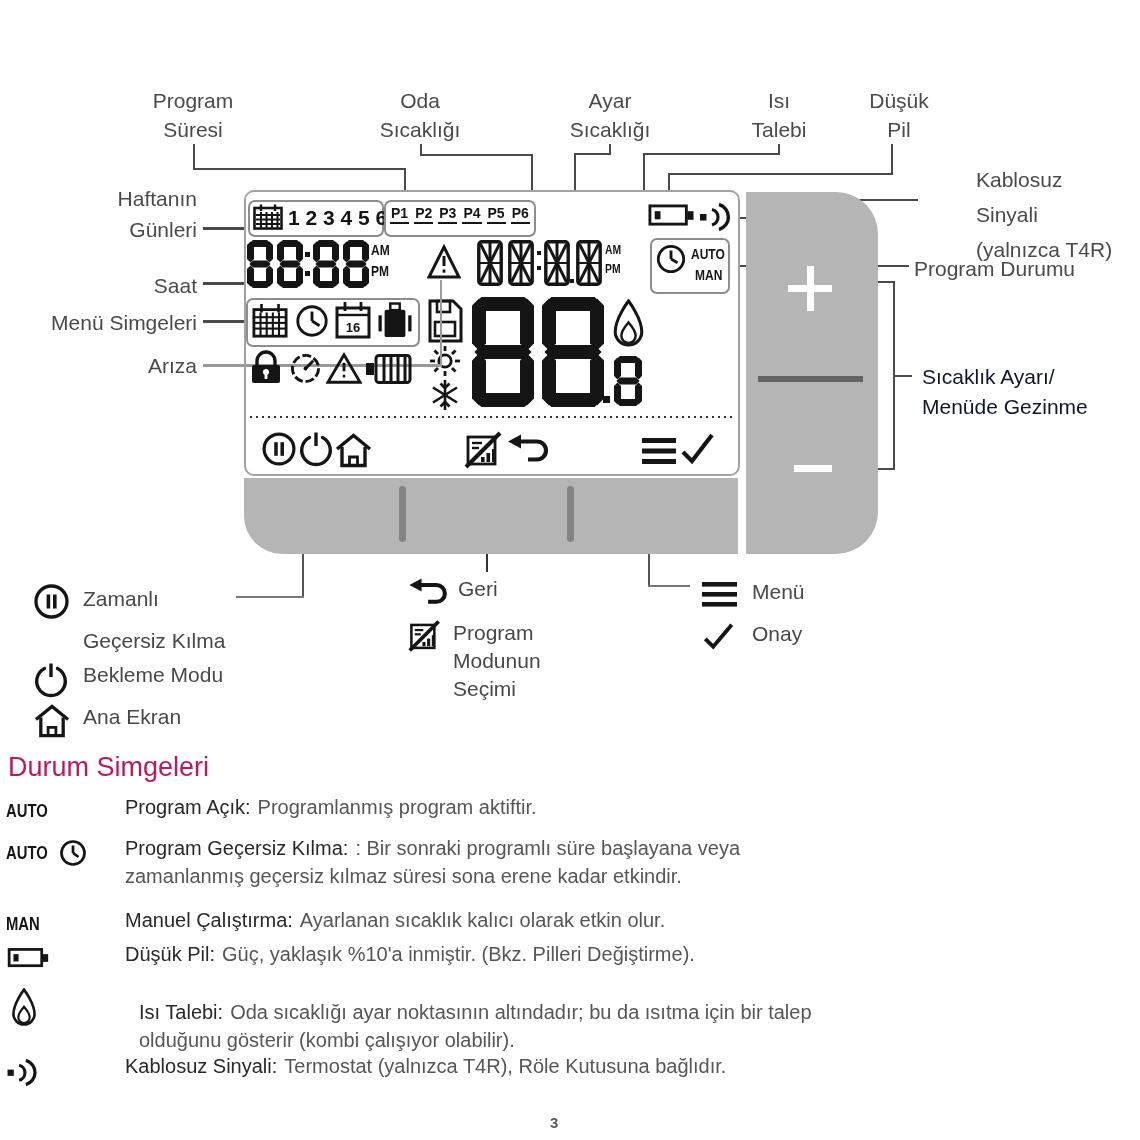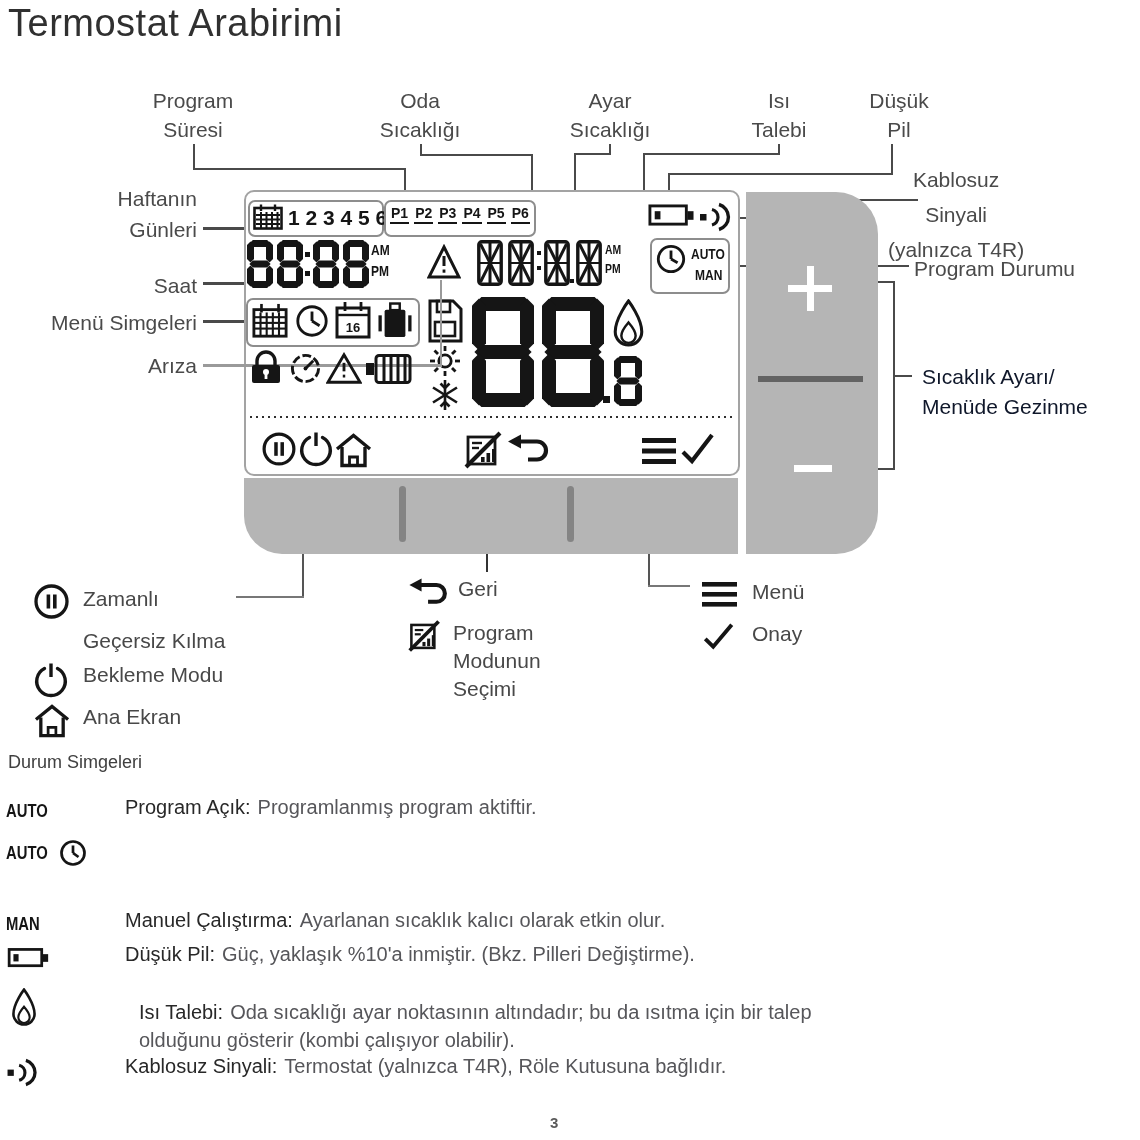--- a/index.html
+++ b/index.html
@@ -28,40 +28,39 @@
   .statrow{position:absolute;left:125px;width:940px;font-size:20px;line-height:28px;}
   .badge{position:absolute;font-size:19px;font-weight:bold;color:#151515;transform:scaleX(0.78);transform-origin:left top;letter-spacing:0;}
   svg{display:block;}
   .ic-stroke{stroke:#151515;fill:none;}
 </style>
 </head>
 <body>
 
 <div id="page">
 
-  <div class="abs" style="left:8px;top:2px;font-size:38px;color:#303030;letter-spacing:0.5px;">Termostat Arabirimi</div>
 
   <div class="lbl c" style="left:193px;top:86px;">Program
 Süresi</div>
   <div class="lbl c" style="left:420px;top:86px;">Oda
 Sıcaklığı</div>
   <div class="lbl c" style="left:610px;top:86px;">Ayar
 Sıcaklığı</div>
   <div class="lbl c" style="left:779px;top:86px;">Isı
 Talebi</div>
   <div class="lbl c" style="left:899px;top:86px;">Düşük
 Pil</div>
 
   <div class="lbl r" style="left:40px;top:183px;width:157px;line-height:31px;">Haftanın
 Günleri</div>
   <div class="lbl r" style="left:40px;top:271px;width:157px;">Saat</div>
   <div class="lbl r" style="left:0px;top:308px;width:197px;">Menü Simgeleri</div>
   <div class="lbl r" style="left:40px;top:351px;width:157px;">Arıza</div>
 
-  <div class="lbl" style="left:888px;top:162px;line-height:35px;text-align:center;">Kablosuz
+  <div class="lbl" style="left:976px;top:162px;line-height:35px;">Kablosuz
 Sinyali
 (yalnızca T4R)</div>
   <div class="lbl" style="left:914px;top:254px;">Program Durumu</div>
   <div class="lbl" style="left:922px;top:362px;line-height:30px;color:#0f172a;">Sıcaklık Ayarı/
 Menüde Gezinme</div>
 
   <div class="ln" style="left:193px;top:144px;width:2px;height:26px;"></div>
   <div class="ln" style="left:193px;top:168px;width:213px;height:2px;"></div>
   <div class="ln" style="left:404px;top:168px;width:2px;height:34px;"></div>
 
@@ -534,33 +533,35 @@
   </div>
   <div class="legendtxt" style="left:752px;top:580px;">Menü</div>
 
   <div class="abs" style="left:701px;top:622px;">
     <svg width="35" height="30" viewBox="0 0 38 34">
         <path d="M4,19 13,28 34,3" class="ic-stroke" stroke-width="4.4"></path>
       </svg>
   </div>
   <div class="legendtxt" style="left:752px;top:622px;">Onay</div>
 
-  <div class="abs" style="left:8px;top:752px;font-size:18px;color:#404040;">Durum Simgeleri</div>
+  <div class="abs" style="left:8px;top:752px;font-size:27px;color:#be185d;">Durum Simgeleri</div>
 
   <div class="badge" style="left:6px;top:800px;">AUTO</div>
   <p class="statrow" style="top:793px;margin:0;"><span class="statrow-label">Program Açık:</span><span class="statrow-text">Programlanmış program aktiftir.</span></p>
 
   <div class="badge" style="left:6px;top:842px;">AUTO</div>
   <div class="abs" style="left:59px;top:839px;">
     <svg width="28" height="28" viewBox="0 0 28 28">
         <circle cx="14" cy="14" r="11.5" class="ic-stroke" stroke-width="2.7"></circle>
         <line x1="14" y1="14" x2="14" y2="6.5" class="ic-stroke" stroke-width="2.7"></line>
         <line x1="14" y1="14" x2="19.5" y2="18" class="ic-stroke" stroke-width="2.7"></line>
       </svg>
   </div>
+  <p class="statrow" style="top:834px;margin:0;"><span class="statrow-label">Program Geçersiz Kılma:</span><span class="statrow-text">: Bir sonraki programlı süre başlayana veya
+zamanlanmış geçersiz kılmaz süresi sona erene kadar etkindir.</span></p>
 
   <div class="badge" style="left:6px;top:913px;">MAN</div>
   <p class="statrow" style="top:906px;margin:0;"><span class="statrow-label">Manuel Çalıştırma:</span><span class="statrow-text">Ayarlanan sıcaklık kalıcı olarak etkin olur.</span></p>
 
   <div class="abs" style="left:7px;top:946px;">
     <svg width="42" height="24" viewBox="0 0 48 28">
         <rect x="2" y="4" width="38" height="19" class="ic-stroke" stroke-width="3.2"></rect>
         <rect x="41" y="9.5" width="6.5" height="9" fill="#151515"></rect>
         <rect x="7" y="9.5" width="6" height="8.5" fill="#151515"></rect>
       </svg>

